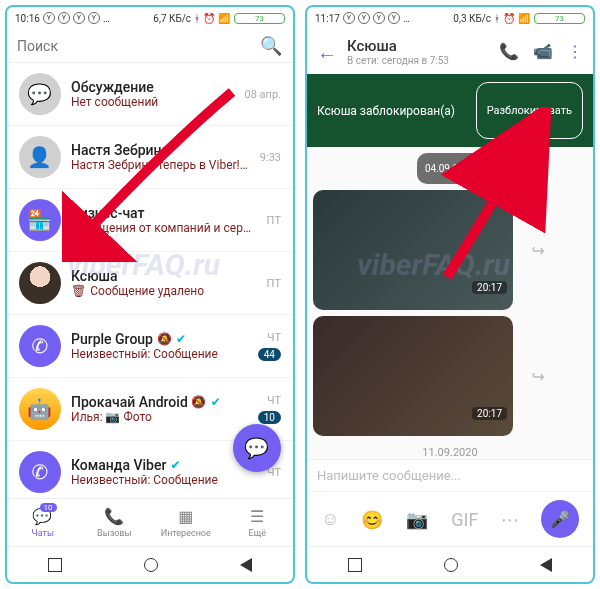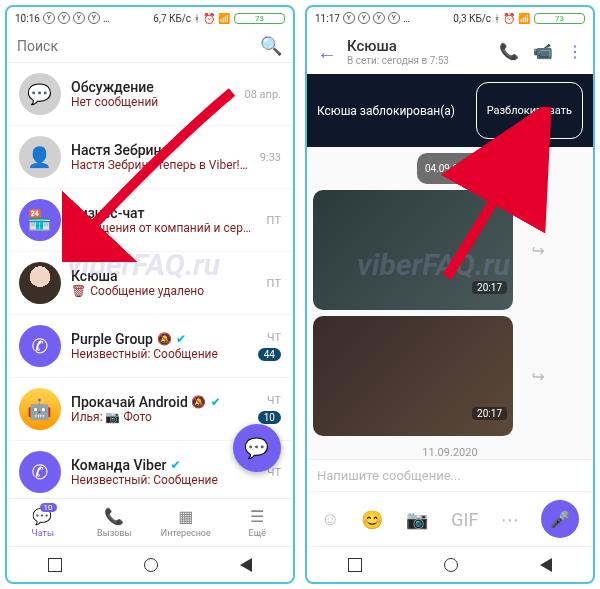--- a/index.html
+++ b/index.html
@@ -41,21 +41,21 @@
 .nav-sq{border:1.5px solid #333}
 .nav-ci{border:1.5px solid #333;border-radius:50%}
 .nav-tr{width:0;height:0;border-top:7px solid transparent;border-bottom:7px solid transparent;border-right:12px solid #333}
 
 .chat-header{background:#fff;display:flex;align-items:center;padding:8px 10px;gap:10px}
 .back-arrow{color:#7360f2;font-size:20px}
 .header-title{flex:1}
 .header-name{font-size:15px;font-weight:500;color:#333}
 .header-status{font-size:10px;color:#999}
 .header-icons{display:flex;gap:14px;color:#7360f2;font-size:16px}
-.block-banner{background:#0f172a;color:#fff;padding:8px 10px;display:flex;justify-content:space-between;align-items:center;font-size:12px}
+.block-banner{background:#14532d;color:#fff;padding:8px 10px;display:flex;justify-content:space-between;align-items:center;font-size:12px}
 .unblock-btn{border:1px solid #fff;border-radius:12px;padding:21px 10px;font-size:11px;background:transparent;color:#fff}
 .messages{flex:1;background:#fafafa;padding:6px;overflow:hidden;display:flex;flex-direction:column;gap:6px}
 .date-chip{align-self:center;background:#333;color:#fff;font-size:10px;padding:10px 8px;border-radius:10px;opacity:.7}
 .media-msg{align-self:flex-start;width:200px;height:120px;border-radius:10px;background:linear-gradient(135deg,#2a3a3a,#4a5a5a);position:relative;overflow:hidden}
 .media-msg2{background:linear-gradient(135deg,#3a2a2a,#5a4a3a)}
 .media-time{position:absolute;bottom:16px;right:6px;color:#fff;font-size:10px;background:rgba(0,0,0,.4);padding:1px 5px;border-radius:4px}
 .share-ic{position:absolute;right:-32px;top:50%;transform:translateY(-50%);color:#bbb;font-size:16px}
 .msg-wrap{position:relative;align-self:flex-start}
 .date-plain{align-self:center;font-size:11px;color:#999;padding:4px}
 .deleted-msg{align-self:center;background:#e8ecf5;color:#7a869a;font-size:11px;padding:6px 12px;border-radius:14px;display:flex;align-items:center;gap:6px}

